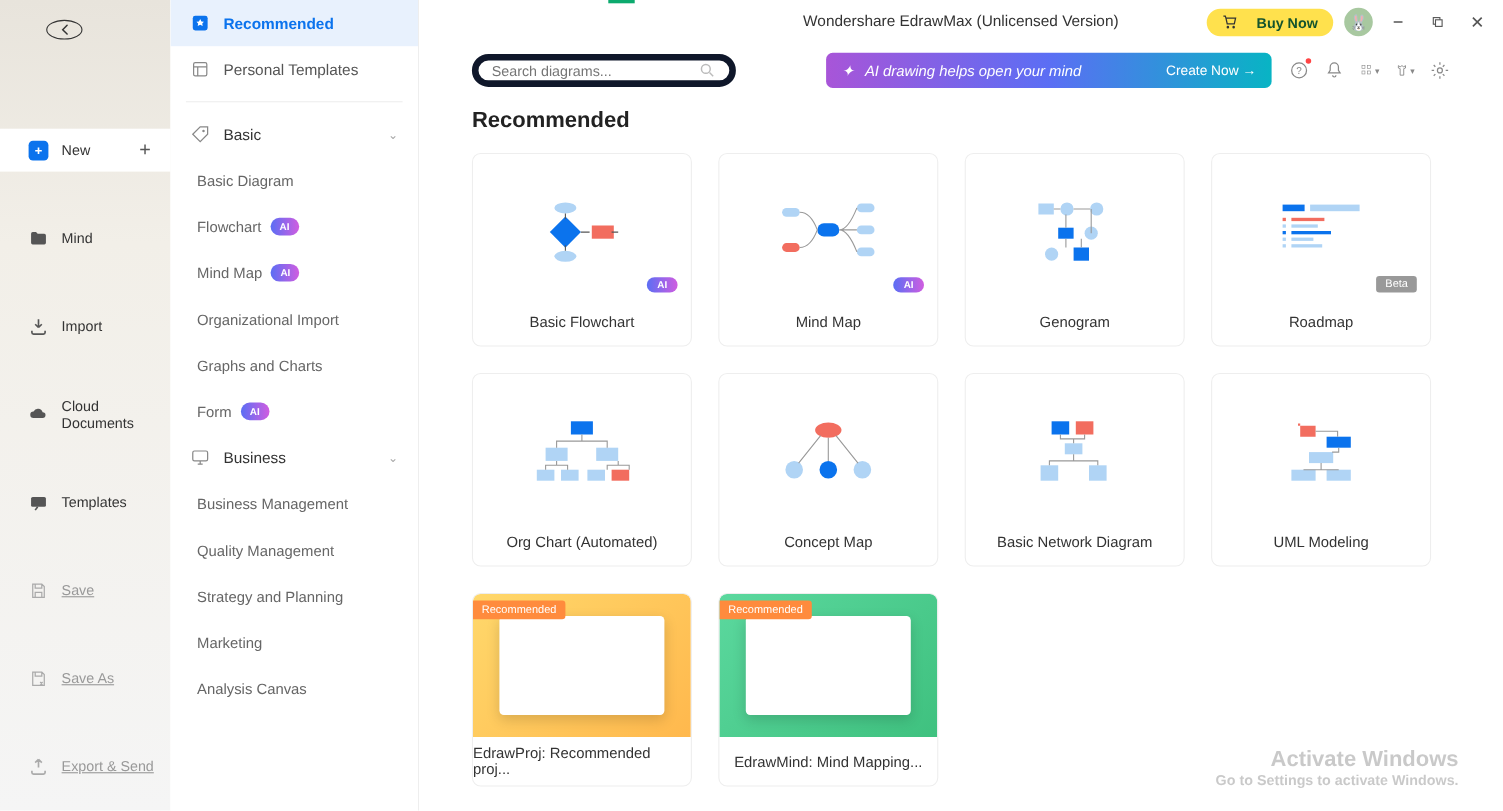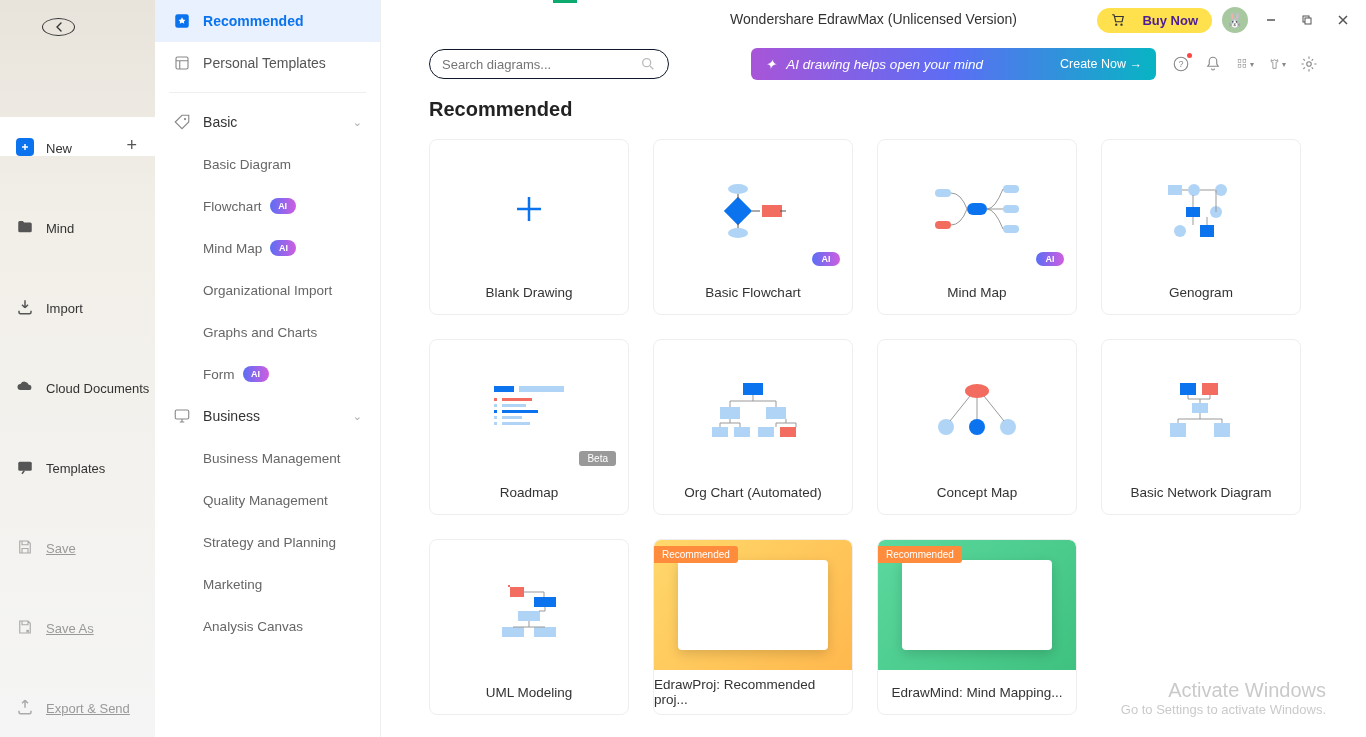--- a/index.html
+++ b/index.html
@@ -1,53 +1,53 @@
 <!DOCTYPE html>
 <html><head>
 <meta charset="utf-8">
 <style>
 * { margin: 0; padding: 0; box-sizing: border-box; font-family: -apple-system, BlinkMacSystemFont, "Segoe UI", Arial, sans-serif; }
 body { width: 1366px; height: 737px; background: #fff; overflow: hidden; display: flex; position: relative; }
 
 .sidebar-narrow { width: 160px; height: 100%; background: linear-gradient(180deg, #e8e4dc 0%, #f2efe8 30%, #f5f5f5 100%); display: flex; flex-direction: column; padding-top: 18px; position: relative; }
 .back-circle { width: 33px; height: 33px; border: 1.5px solid #333; border-radius: 50%; display: flex; align-items: center; justify-content: center; margin-left: 42px; margin-bottom: 40px; cursor: pointer; }
 .back-circle svg { width: 16px; height: 16px; }
-.sn-item { display: flex; align-items: flex-end; height: 39px; padding-left: 16px; cursor: pointer; color: #333; font-size: 13px; margin-top: 41px; }
+.sn-item { display: flex; align-items: center; height: 39px; padding-left: 26px; cursor: pointer; color: #333; font-size: 13px; margin-top: 41px; }
 .sn-item.active { background: #fff; }
 .sn-item .ico { width: 18px; height: 18px; margin-right: 12px; display: flex; align-items: center; justify-content: center; }
 .sn-item.active .ico { background: #0b73ed; border-radius: 4px; }
 .sn-item .plus-right { margin-left: auto; margin-right: 18px; font-size: 18px; color: #555; }
 .sn-footer { margin-top: auto; padding-bottom: 12px; }
 .sn-item.disabled { color: #999; text-decoration: underline; }
 
 .sidebar-cat { width: 233px; height: 100%; background: #fff; border-right: 1px solid #eee; overflow-y: auto; position: relative; }
 .sidebar-cat::-webkit-scrollbar { width: 6px; }
 .sidebar-cat::-webkit-scrollbar-thumb { background: #d0d0d0; border-radius: 3px; }
 .sc-item { display: flex; align-items: center; height: 42px; padding-left: 18px; cursor: pointer; color: #555; font-size: 14px; }
 .sc-item.active { background: #e8f1fd; color: #0b73ed; font-weight: 600; }
 .sc-item .sc-ico { width: 18px; height: 18px; margin-right: 12px; display: flex; align-items: center; justify-content: center; color: #888; }
 .sc-item.active .sc-ico { color: #0b73ed; }
 .sc-divider { height: 1px; background: #eee; margin: 8px 14px; }
 .sc-group-head { display: flex; align-items: center; height: 42px; padding-left: 18px; cursor: pointer; color: #333; font-size: 14px; }
 .sc-group-head .sc-ico { width: 18px; height: 18px; margin-right: 12px; color: #888; }
 .sc-group-head .chev { margin-left: auto; margin-right: 18px; color: #aaa; font-size: 11px; }
-.sc-sub { padding-left: 48px; height: 42px; display: flex; align-items: center; color: #666; font-size: 13.5px; cursor: pointer; }
+.sc-sub { padding-left: 24px; height: 42px; display: flex; align-items: center; color: #666; font-size: 13.5px; cursor: pointer; }
 .ai-badge { display: inline-flex; align-items: center; justify-content: center; width: 26px; height: 16px; margin-left: 8px; background: linear-gradient(90deg, #5b6ef4, #d05de0); border-radius: 8px; color: #fff; font-size: 9px; font-weight: bold; }
 
 .main { flex: 1; height: 100%; display: flex; flex-direction: column; background: #fff; position: relative; }
 .titlebar { height: 40px; display: flex; align-items: center; justify-content: center; position: relative; }
 .title-text { font-size: 14px; color: #333; border-bottom: 2px solid transparent; padding: 8px 0; }
 .title-accent { position: absolute; left: 172px; top: 0; width: 24px; height: 3px; background: #0caa6e; }
 .titlebar-right { position: absolute; right: 10px; display: flex; align-items: center; gap: 10px; }
-.buy-btn { background: #ffe14d; border-radius: 16px; padding: 5px 14px; display: flex; align-items: center; gap: 17px; font-size: 13px; font-weight: 600; color: #4c1d95; cursor: pointer; }
+.buy-btn { background: #ffe14d; border-radius: 16px; padding: 5px 14px; display: flex; align-items: center; gap: 17px; font-size: 13px; font-weight: 600; color: #14532d; cursor: pointer; }
 .avatar { width: 26px; height: 26px; border-radius: 50%; background: #a8c8a0; display: flex; align-items: center; justify-content: center; font-size: 14px; }
 .win-btn { width: 26px; height: 26px; display: flex; align-items: center; justify-content: center; cursor: pointer; color: #555; }
 
 .toolbar { height: 48px; display: flex; align-items: center; padding: 0 48px 0 48px; gap: 16px; }
-.search-box { width: 240px; height: 30px; border: 1px solid #0f172a; border-radius: 15px; display: flex; align-items: center; padding: 0 12px; }
+.search-box { width: 240px; height: 30px; border: 6px solid #0f172a; border-radius: 15px; display: flex; align-items: center; padding: 0 12px; }
 .search-box input { border: none; outline: none; flex: 1; font-size: 13px; color: #666; background: transparent; }
 .search-box .mag { color: #bbb; }
 .ai-banner { width: 405px; height: 32px; background: linear-gradient(90deg, #a855d8, #5b6ef4, #08b4c4); border-radius: 6px; display: flex; align-items: center; padding: 0 14px; color: #fff; font-size: 13.5px; font-style: italic; cursor: pointer; }
 .ai-banner .sparkle { margin-right: 10px; }
 .ai-banner .create { margin-left: auto; font-style: normal; font-size: 12.5px; }
 .toolbar-icons { margin-left: auto; display: flex; gap: 14px; align-items: center; color: #888; }
 .tb-ico { width: 18px; height: 18px; display: flex; align-items: center; justify-content: center; cursor: pointer; position: relative; }
 .tb-ico .dot { position: absolute; top: -2px; right: -2px; width: 5px; height: 5px; background: #ff4444; border-radius: 50%; }
 
 .content { flex: 1; padding: 10px 48px 20px 48px; overflow-y: auto; }
@@ -57,21 +57,21 @@
 .card-preview { flex: 1; background: #fff; display: flex; align-items: center; justify-content: center; position: relative; margin: 8px 8px 0 8px; border-radius: 5px; }
 .card-label { height: 44px; display: flex; align-items: center; justify-content: center; font-size: 13.5px; color: #333; }
 .card .ai-chip { position: absolute; right: 4px; bottom: 4px; width: 28px; height: 14px; background: linear-gradient(90deg, #5b6ef4, #d05de0); border-radius: 7px; color: #fff; font-size: 9px; display: flex; align-items: center; justify-content: center; font-weight: bold; }
 .card .beta-chip { position: absolute; right: 4px; bottom: 4px; background: #999; color: #fff; font-size: 10px; padding: 2px 8px; border-radius: 3px; margin-top: 42px; }
 .card .rec-tag { position: absolute; left: 0; top: 6px; background: #ff8b3d; color: #fff; font-size: 10px; padding: 3px 8px; border-radius: 0 3px 3px 0; }
 .card-preview.promo { margin: 0; border-radius: 6px 6px 0 0; }
 .card-preview.promo-orange { background: linear-gradient(135deg, #ffd86b, #ffb84d); }
 .card-preview.promo-green { background: linear-gradient(135deg, #5bd89e, #3fc17f); }
 .promo-mini { width: 150px; height: 90px; background: #fff; border-radius: 4px; box-shadow: 0 4px 12px rgba(0,0,0,0.15); }
 
-.watermark { position: absolute; right: 40px; bottom: 20px; color: rgba(120,120,120,0.4); font-size: 13px; text-align: right; pointer-events: none; }
+.watermark { position: absolute; right: 40px; bottom: 20px; color: rgba(120,120,120,0.4); font-size: 13px; text-align: right; pointer-events: none; font-weight: bold; }
 .watermark .w1 { font-size: 20px; }
 
 svg { display: block; }
 </style>
 </head>
 <body>
 
 <div class="sidebar-narrow">
   <div class="back-circle">
     <svg viewBox="0 0 24 24">
@@ -340,28 +340,20 @@
             <circle cx="12" cy="12" r="3" stroke="#888" fill="none" stroke-width="1.5"></circle>
             <path d="M12 2v3m0 14v3m10-10h-3M5 12H2m15.5-6.5l-2 2m-9 9l-2 2m13 0l-2-2m-9-9l-2-2" stroke="#888" stroke-width="1.5"></path>
           </svg>
         </div>
     </div>
   </div>
 
   <div class="content">
     <div class="section-title">Recommended</div>
     <div class="cards" id="cards">
-        <div class="card">
-          <div class="card-preview">
-            <svg width="40" height="40" viewBox="0 0 40 40">
-              <path d="M20 8v24M8 20h24" stroke="#0b73ed" stroke-width="2.5"></path>
-            </svg>
-          </div>
-          <div class="card-label">Blank Drawing</div>
-        </div>
         <div class="card">
           <div class="card-preview">
             <svg width="90" height="60" viewBox="0 0 90 60">
               <ellipse cx="30" cy="10" rx="10" ry="5" fill="#b0d4f5"></ellipse>
               <rect x="20" y="22" width="20" height="20" fill="#0b73ed" transform="rotate(45 30 32)"></rect>
               <rect x="54" y="26" width="20" height="12" fill="#f26d5f"></rect>
               <ellipse cx="30" cy="54" rx="10" ry="5" fill="#b0d4f5"></ellipse>
               <path d="M30 15v5m0 24v5m42-17h6" stroke="#555" stroke-width="1"></path>
               <path d="M44 32h8" stroke="#555" marker-end="url(#a)"></path>
             </svg>

